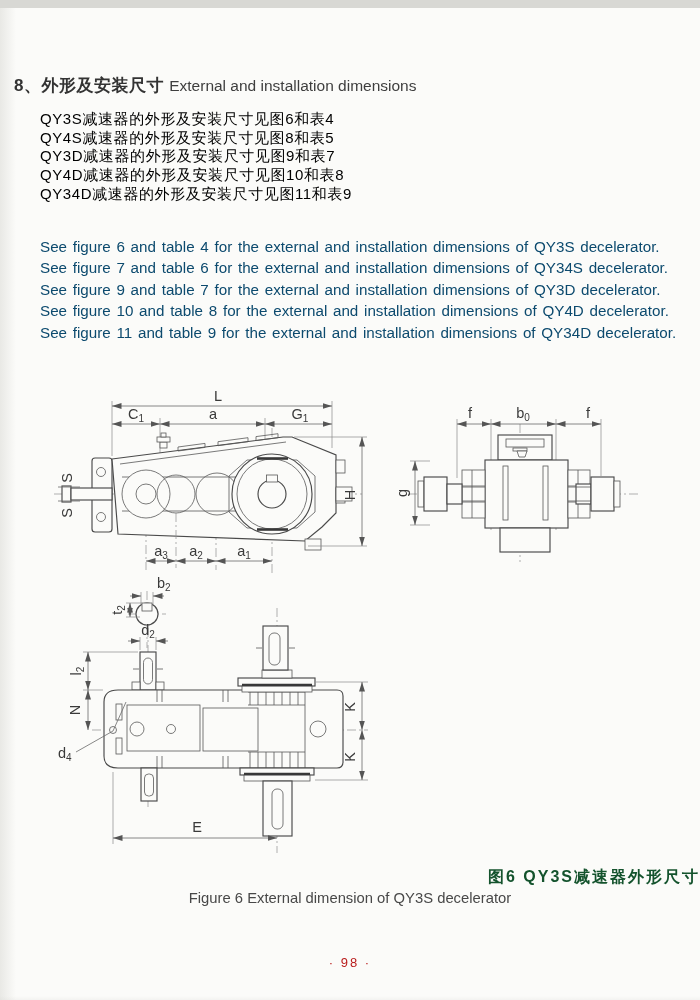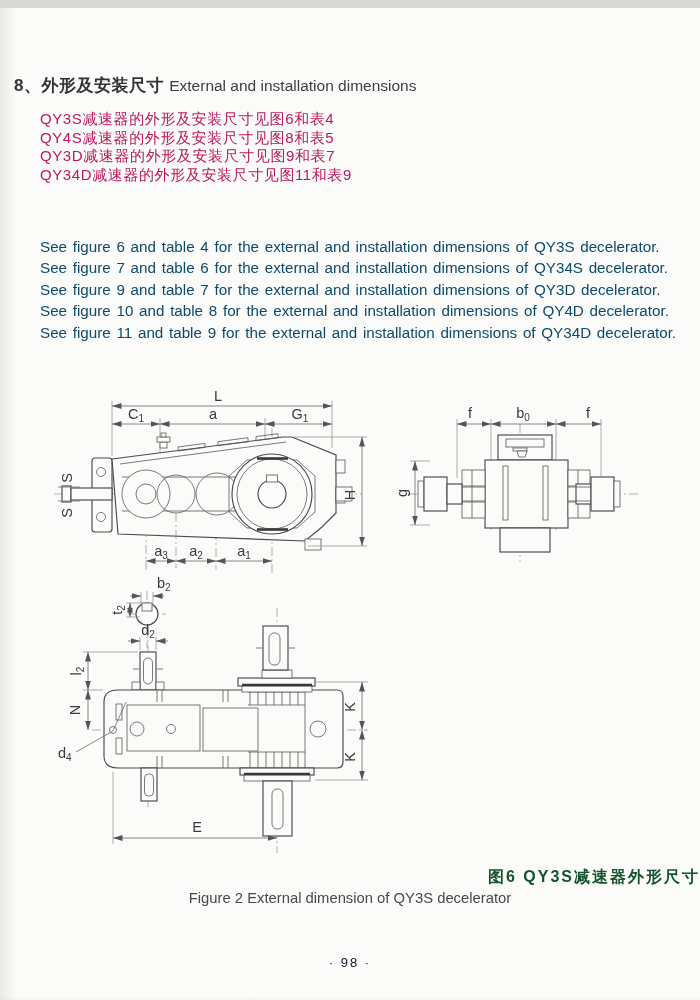--- a/index.html
+++ b/index.html
@@ -10,29 +10,29 @@
     color:#3c3c3c;
   }
   .edge-left{position:absolute;left:0;top:0;width:16px;height:100%;
     background:linear-gradient(to right,rgba(210,210,205,.45),rgba(210,210,205,0));}
   .edge-bottom{position:absolute;left:0;bottom:0;width:100%;height:12px;
     background:linear-gradient(to top,rgba(205,205,200,.5),rgba(205,205,200,0));}
   .heading{position:absolute;left:14px;top:66px;font-size:17px;font-weight:600;
     letter-spacing:.5px;color:#333;white-space:nowrap;}
   .heading .h-en{font-weight:400;font-size:15.5px;color:#3e3e3e;letter-spacing:0;}
   .zh-block{position:absolute;left:40px;top:102px;font-size:15px;line-height:18.7px;
-    letter-spacing:.6px;color:#be185d;}
+    letter-spacing:.6px;color:#000000;}
   .en-block{position:absolute;left:40px;top:228px;font-size:15.2px;line-height:21.4px;
     color:#0c4a6e;word-spacing:1.5px;}
   .caption-zh{position:absolute;left:0;top:859px;width:700px;text-align:right;
     font-size:16px;font-weight:600;letter-spacing:2px;color:#14532d;}
   .caption-en{position:absolute;left:0;top:882px;width:700px;text-align:center;
     font-size:14.8px;color:#484848;}
   .page-num{position:absolute;left:0;top:947px;width:700px;text-align:center;
-    font-size:13px;color:#0f172a;letter-spacing:2px;}
+    font-size:13px;color:#b91c1c;letter-spacing:2px;}
   svg{position:absolute;left:0;top:0;}
   svg text{font-family:"Liberation Sans","DejaVu Sans",sans-serif;font-size:14.5px;fill:#3a3a3a;}
   .outl{stroke:#4a4a4a;stroke-width:1.15;fill:none;}
   .outlf{stroke:#4a4a4a;stroke-width:1.15;fill:#fbfbf9;}
   .det{stroke:#585858;stroke-width:.8;fill:none;}
   .detf{stroke:#585858;stroke-width:.8;fill:#fbfbf9;}
   .dim{stroke:#6a6a6a;stroke-width:.8;fill:none;}
   .ext{stroke:#8a8a8a;stroke-width:.7;fill:none;}
   .cl{stroke:#8f8f8f;stroke-width:.7;fill:none;stroke-dasharray:9 3 2 3;}
   .band{stroke:#383838;stroke-width:2.6;fill:none;}
@@ -46,20 +46,21 @@
 
   <div class="heading">
     <span>8、</span><span>外形及安装尺寸</span>
     <span class="h-en">External and installation dimensions</span>
   </div>
 
   <div class="zh-block">
     <div>QY3S减速器的外形及安装尺寸见图6和表4</div>
     <div>QY4S减速器的外形及安装尺寸见图8和表5</div>
     <div>QY3D减速器的外形及安装尺寸见图9和表7</div>
+    <div>QY4D减速器的外形及安装尺寸见图10和表8</div>
     <div>QY34D减速器的外形及安装尺寸见图11和表9</div>
   </div>
 
   <div class="en-block">
     <div>See figure 6 and table 4 for the external and installation dimensions of QY3S decelerator.</div>
     <div>See figure 7 and table 6 for the external and installation dimensions of QY34S decelerator.</div>
     <div>See figure 9 and table 7 for the external and installation dimensions of QY3D decelerator.</div>
     <div>See figure 10 and table 8 for the external and installation dimensions of QY4D decelerator.</div>
     <div>See figure 11 and table 9 for the external and installation dimensions of QY34D decelerator.</div>
   </div>
@@ -306,15 +307,15 @@
       <text x="355" y="699" text-anchor="middle" transform="rotate(-90 355 699)">K</text>
       <text x="355" y="749" text-anchor="middle" transform="rotate(-90 355 749)">K</text>
 
       <line class="ext" x1="113" y1="764" x2="113" y2="836"></line>
       <line class="dim" x1="113" y1="830" x2="277" y2="830" marker-start="url(#as)" marker-end="url(#ae)"></line>
       <text x="197" y="824" text-anchor="middle">E</text>
     </g>
   </svg>
 
   <div class="caption-zh">图6  QY3S减速器外形尺寸</div>
-  <div class="caption-en">Figure 2 External dimension of QY3S decelerator</div>
+  <div class="caption-en">Figure 6 External dimension of QY3S decelerator</div>
   <div class="page-num">· 98 ·</div>
 </div>
 
 </body></html>

